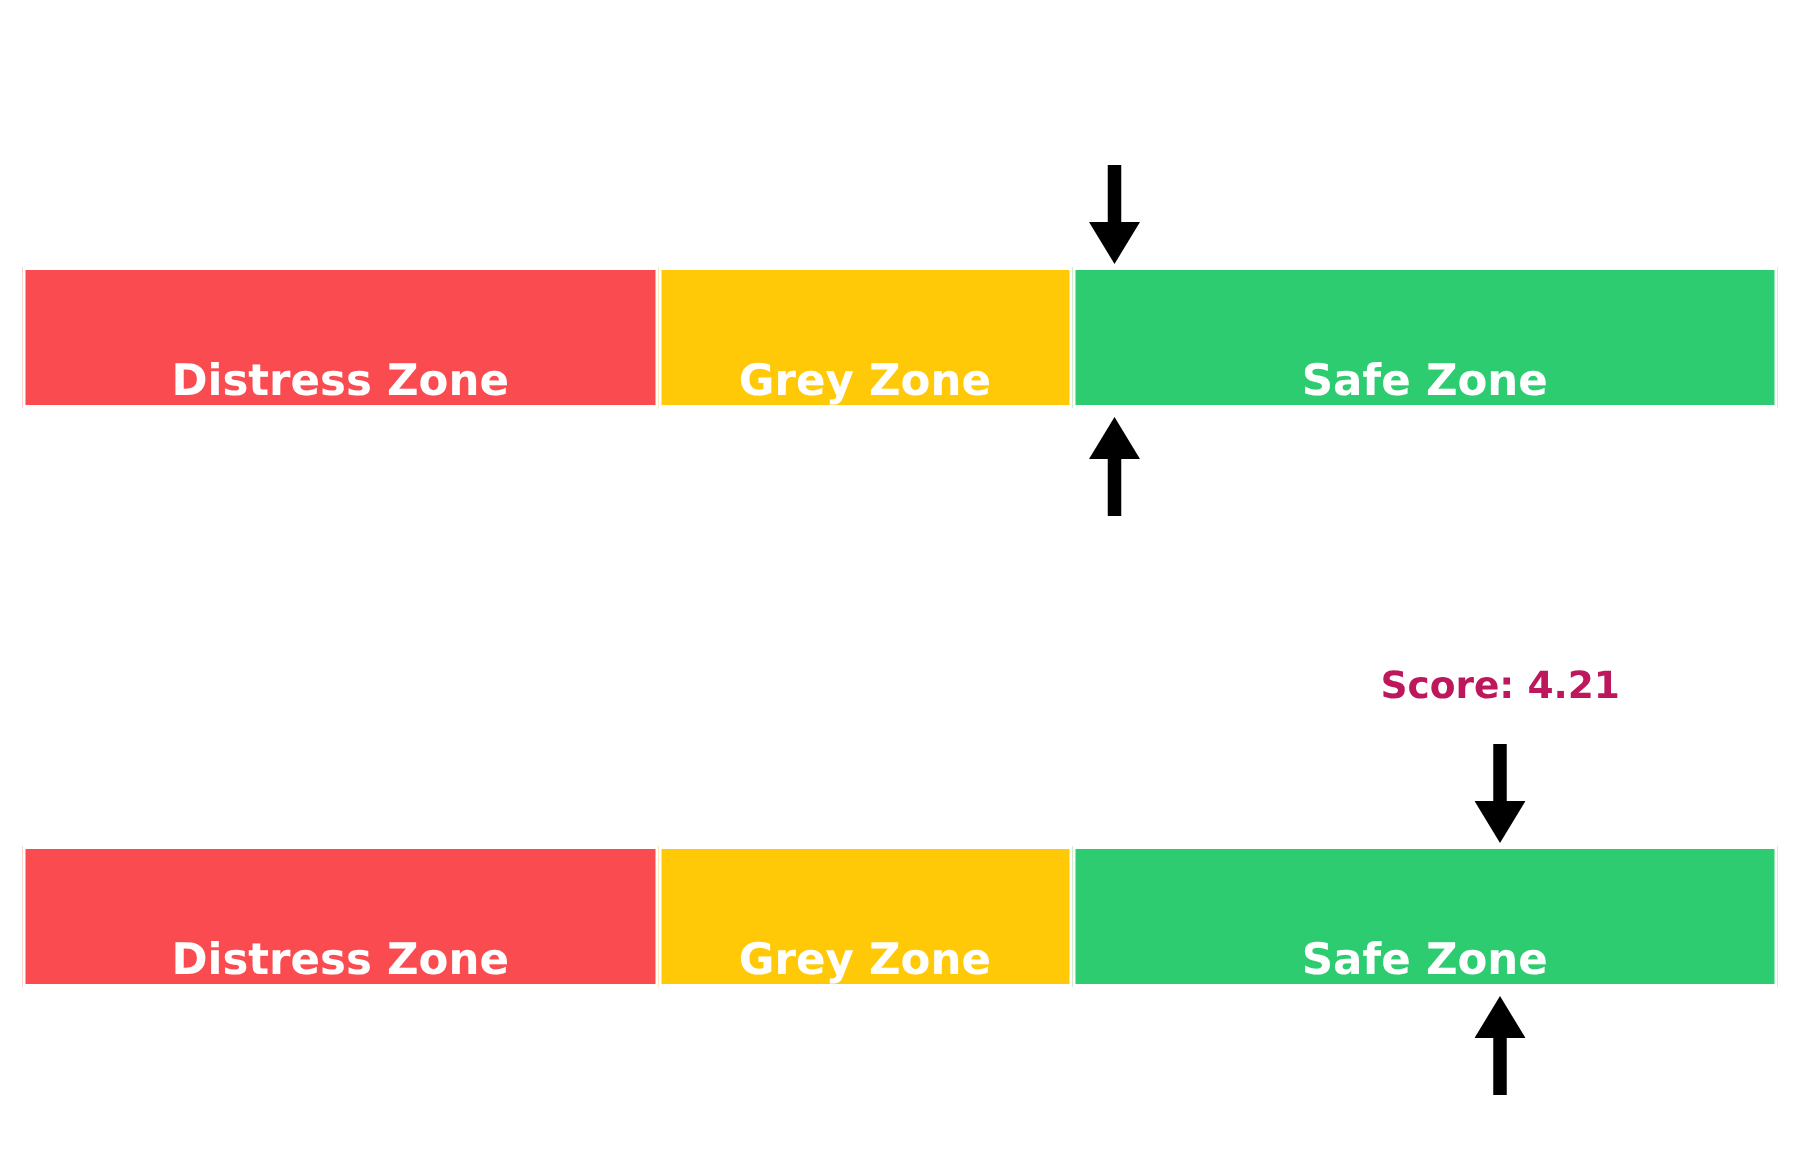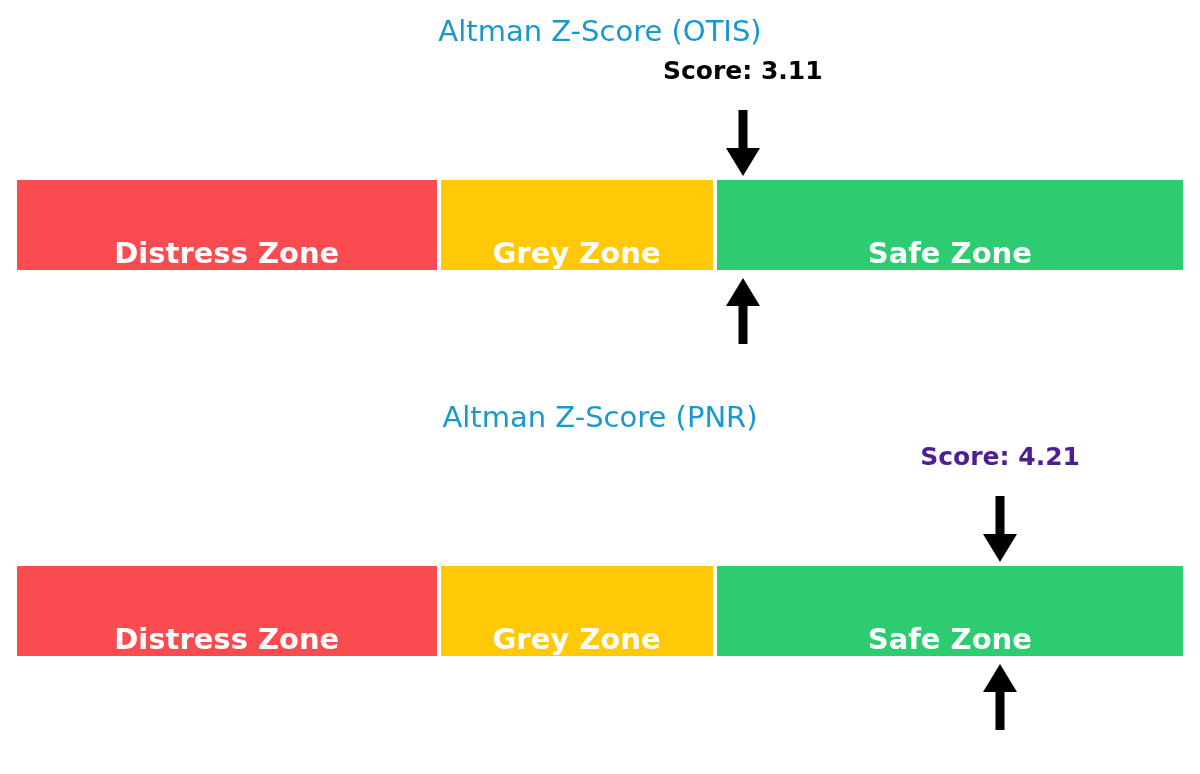--- a/index.html
+++ b/index.html
@@ -67,22 +67,20 @@
     font-weight: 700;
     white-space: nowrap;
   }
 </style>
 </head>
 <body>
 
 <div id="canvas" style="background: rgb(255, 255, 255);">
 
   <div class="chart" style="top:0px">
-    <div class="chart-title" style="color: rgb(24, 153, 206);">Altman Z-Score (OTIS)</div>
-    <div class="score-label" style="left: 62.2%; color: rgb(0, 0, 0);">Score: 3.11</div>
     <div class="arrow arrow-down" style="left: 62.2%; color: rgb(0, 0, 0);">
       <svg width="34" height="66" viewBox="0 0 34 66">
         <rect x="12.5" y="0" width="9" height="40" fill="currentColor"></rect>
         <polygon points="0,38 34,38 17,66" fill="currentColor"></polygon>
       </svg>
     </div>
     <div class="bar">
       <div class="zone" style="left: 0%; width: 36.2%; background: rgb(249, 75, 80); color: rgb(255, 255, 255);">
         <span class="zone-label">Distress Zone</span>
       </div>
@@ -95,22 +93,21 @@
     </div>
     <div class="arrow arrow-up" style="left: 62.2%; color: rgb(0, 0, 0);">
       <svg width="34" height="66" viewBox="0 0 34 66">
         <polygon points="0,28 34,28 17,0" fill="currentColor"></polygon>
         <rect x="12.5" y="26" width="9" height="40" fill="currentColor"></rect>
       </svg>
     </div>
   </div>
 
   <div class="chart" style="top:386px">
-    <div class="chart-title" style="color: rgb(24, 153, 206);">Altman Z-Score (PNR)</div>
-    <div class="score-label" style="left: 84.2%; color: #4c1d95;">Score: 4.21</div>
+    <div class="score-label" style="left: 84.2%; color: #be185d;">Score: 4.21</div>
     <div class="arrow arrow-down" style="left: 84.2%; color: rgb(0, 0, 0);">
       <svg width="34" height="66" viewBox="0 0 34 66">
         <rect x="12.5" y="0" width="9" height="40" fill="currentColor"></rect>
         <polygon points="0,38 34,38 17,66" fill="currentColor"></polygon>
       </svg>
     </div>
     <div class="bar">
       <div class="zone" style="left: 0%; width: 36.2%; background: rgb(249, 75, 80); color: rgb(255, 255, 255);">
         <span class="zone-label">Distress Zone</span>
       </div>

